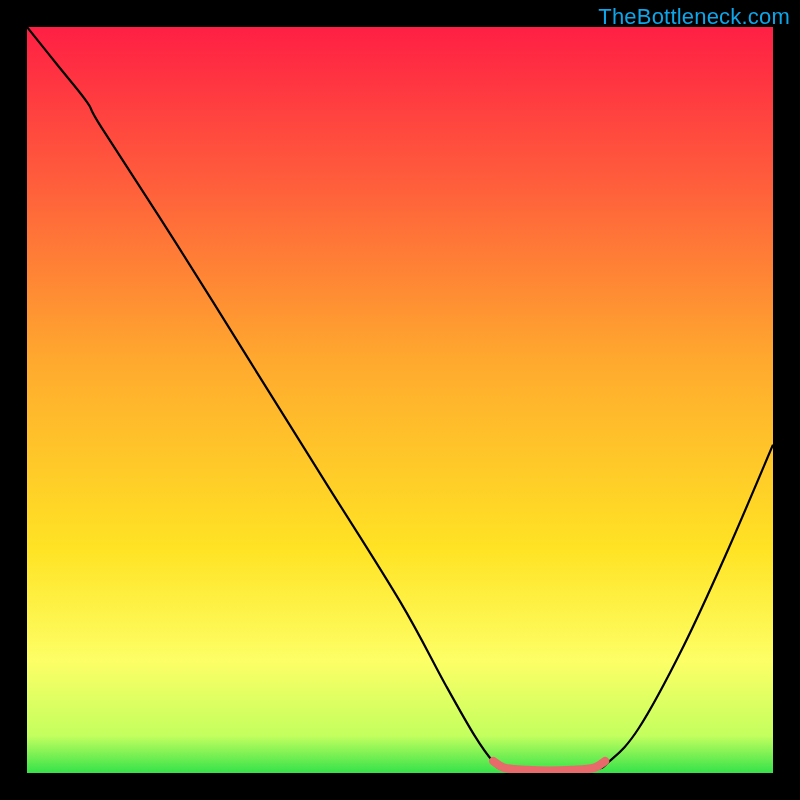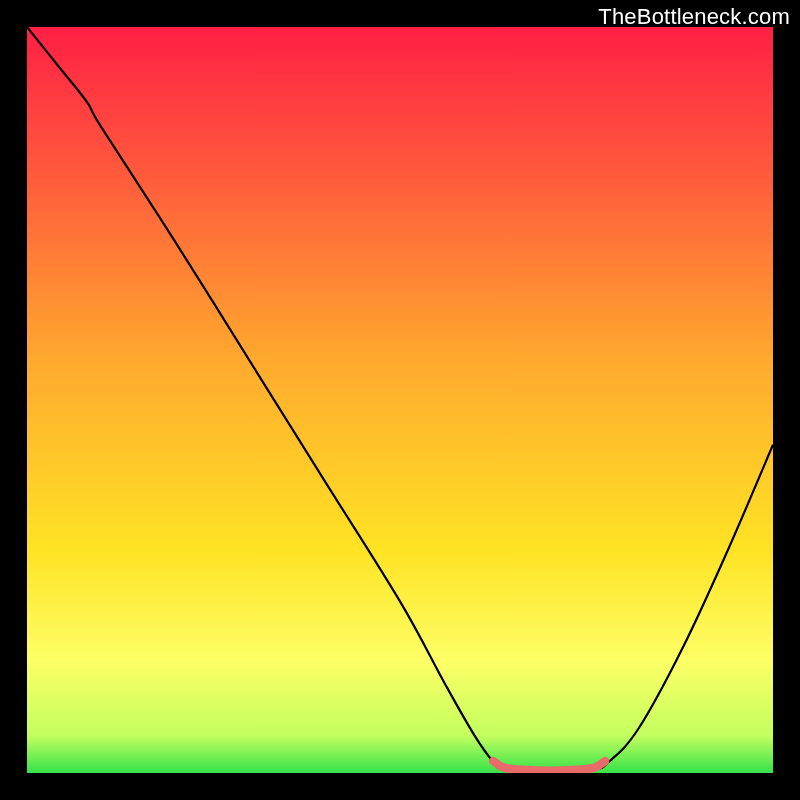--- a/index.html
+++ b/index.html
@@ -23,21 +23,21 @@
     position: absolute;
     left: 0;
     top: 0;
     width: 746px;
     height: 746px;
   }
   .watermark {
     position: absolute;
     top: 4px;
     right: 10px;
-    color: #ffffff;
+    color: #0ea5e9;
     font-size: 22px;
     font-weight: 500;
     letter-spacing: 0.2px;
     z-index: 5;
   }
 </style>
 </head>
 <body>
 
 <div class="watermark">TheBottleneck.com</div>

